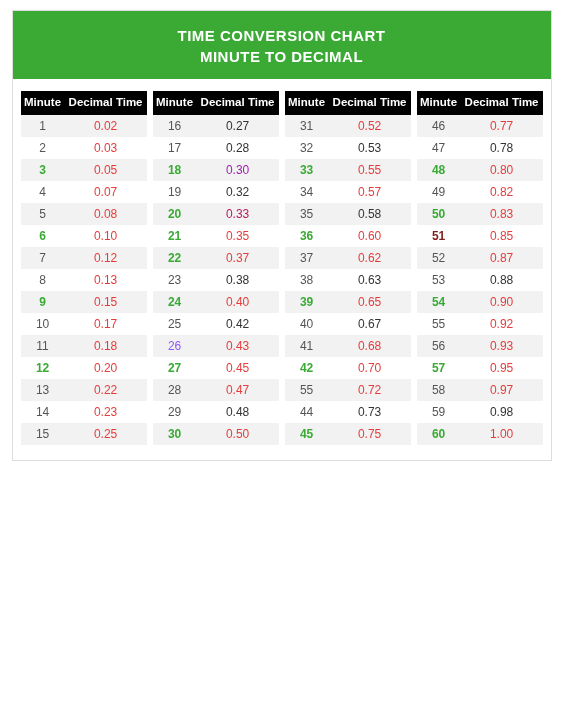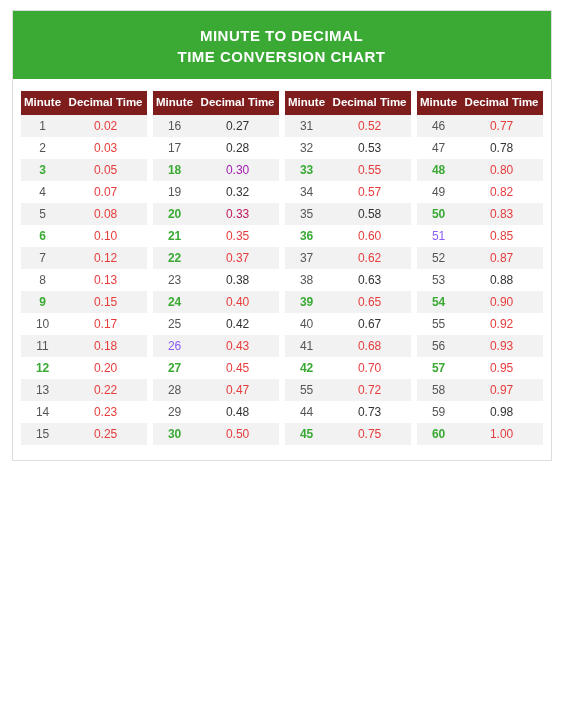--- a/index.html
+++ b/index.html
@@ -37,21 +37,21 @@
     }
     .table-block {
       flex: 1;
     }
     table {
       width: 100%;
       border-collapse: collapse;
       font-size: 12px;
     }
     thead tr th {
-      background: #7f1d1d;
+      background: #000000;
       color: #fff;
       font-weight: bold;
       text-align: center;
       padding: 5px 3px;
       font-size: 11.5px;
       line-height: 1.2;
     }
     tbody tr td {
       text-align: center;
       padding: 4px 3px;
@@ -62,22 +62,22 @@
     }
     tbody tr:nth-child(even) td {
       background: #fff;
     }
   </style>
 </head>
 <body>
 
 <div class="page-wrapper">
   <div class="header">
+    <div>TIME CONVERSION CHART</div>
     <div>MINUTE TO DECIMAL</div>
-    <div>TIME CONVERSION CHART</div>
   </div>
   <div class="tables-container" id="tables-container">
   <div class="table-block">
         <table>
           <thead>
             <tr>
               <th>Minute</th>
               <th>Decimal Time</th>
             </tr>
           </thead>
@@ -312,21 +312,21 @@
             </tr>
             <tr>
               <td style="color: rgb(85, 85, 85); font-weight: normal;">49</td>
               <td style="color: rgb(230, 60, 60);">0.82</td>
             </tr>
             <tr>
               <td style="color: rgb(58, 170, 53); font-weight: bold;">50</td>
               <td style="color: rgb(230, 60, 60);">0.83</td>
             </tr>
             <tr>
-              <td style="color: #8b5cf6; font-weight: normal;">51</td>
+              <td style="color: #7f1d1d; font-weight: bold;">51</td>
               <td style="color: rgb(230, 60, 60);">0.85</td>
             </tr>
             <tr>
               <td style="color: rgb(85, 85, 85); font-weight: normal;">52</td>
               <td style="color: rgb(230, 60, 60);">0.87</td>
             </tr>
             <tr>
               <td style="color: rgb(85, 85, 85); font-weight: normal;">53</td>
               <td style="color: rgb(51, 51, 51);">0.88</td>
             </tr>

